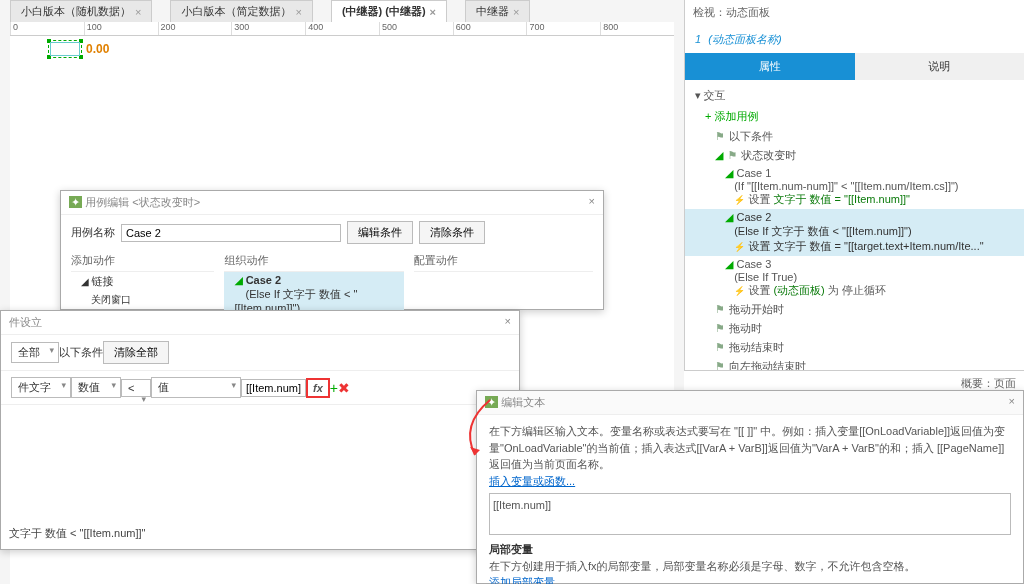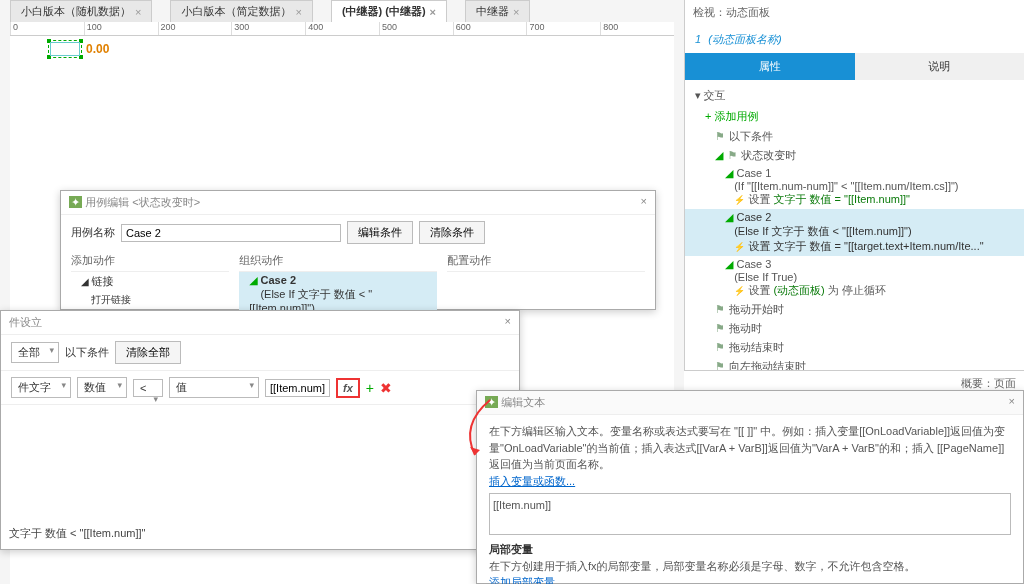--- a/index.html
+++ b/index.html
@@ -36,34 +36,34 @@
 .flag { color: #8a8; }
 .bolt::before { content: "⚡"; font-size: 9px; color: #888; margin-right: 3px; }
 .case-sel { background: #d5ecf5; margin: 0 -10px; padding: 2px 10px 2px 40px; }
 
 .rp-out { position: absolute; bottom: 100px; right: 0; width: 340px; background: #fff; border-top: 1px solid #ccc; }
 .rp-tree { padding: 5px 10px; }
 .rp-tree div { padding: 2px 0 2px 15px; }
 .rp-sel-row { background: #d5ecf5; margin: 0 -10px; padding: 2px 10px 2px 25px; }
 
 
-.dlg1 { position: absolute; top: 190px; left: 60px; width: 596px; height: 120px; background: #fff; border: 1px solid #aaa; box-shadow: 0 2px 8px rgba(0,0,0,.2); }
+.dlg1 { position: absolute; top: 190px; left: 60px; width: 544px; height: 120px; background: #fff; border: 1px solid #aaa; box-shadow: 0 2px 8px rgba(0,0,0,.2); }
 .dlg-hd { padding: 4px 8px; display: flex; justify-content: space-between; border-bottom: 1px solid #eee; color: #888; }
 .dlg1-row { padding: 6px 10px; display: flex; align-items: center; gap: 6px; }
 .dlg1-row input { border: 1px solid #bbb; padding: 2px 4px; flex: 1; }
 .btn { border: 1px solid #bbb; background: #f5f5f5; padding: 3px 10px; }
 .dlg1-cols { display: flex; padding: 0 10px; gap: 10px; }
 .dlg1-col { flex: 1; }
 .dlg1-col h4 { color: #666; font-weight: normal; padding: 3px 0; border-bottom: 1px solid #eee; }
 .dlg1-tree div { padding: 2px 0 2px 10px; font-size: 10px; }
 .dlg1-case-row { background: #d5ecf5; padding: 2px 6px; }
 
 
 .dlg2 { position: absolute; top: 310px; left: 0; width: 520px; height: 240px; background: #fff; border: 1px solid #aaa; box-shadow: 0 2px 8px rgba(0,0,0,.2); }
-.dlg2-row { padding: 6px 10px; display: flex; align-items: center; gap: 6px; }
+.dlg2-row { padding: 6px 10px; display: flex; align-items: center; }
 .sel { border: 1px solid #bbb; background: #fff; padding: 2px 18px 2px 6px; position: relative; }
 .sel::after { content: "▾"; position: absolute; right: 4px; color: #888; font-size: 9px; }
 .inp { border: 1px solid #bbb; padding: 2px 4px; }
 .fx { border: 2px solid #e33; background: #fff; padding: 2px 5px; font-style: italic; color: #555; font-weight: bold; }
 .plus { color: #0a0; font-size: 14px; }
 .xred { color: #e33; font-size: 14px; }
 .dlg2-out { position: absolute; bottom: 8px; left: 8px; color: #444; }
 
 
 .dlg3 { position: absolute; top: 390px; left: 476px; width: 548px; height: 194px; background: #fff; border: 1px solid #aaa; box-shadow: 0 2px 8px rgba(0,0,0,.2); }
@@ -184,21 +184,20 @@
     <span>用例名称</span>
     <input style="max-width: 220px;" value="Case 2">
     <button class="btn">编辑条件</button>
     <button class="btn">清除条件</button>
   </div>
   <div class="dlg1-cols">
     <div class="dlg1-col" style="flex:0.8">
       <h4>添加动作</h4>
       <div class="dlg1-tree">
         <div>◢ <span>链接</span></div>
-        <div style="padding-left:20px">打开链接</div>
         <div style="padding-left:20px">关闭窗口</div>
         <div style="padding-left:20px;color:#aaa">在框架中打开链接</div>
       </div>
     </div>
     <div class="dlg1-col">
       <h4>组织动作</h4>
       <div class="dlg1-tree">
         <div class="dlg1-case-row"><span style="color:#0a0">◢</span> <b>Case 2</b><br>&nbsp;&nbsp;&nbsp;&nbsp;<span>(Else If 文字于 数值 &lt; "[[Item.num]]")</span></div>
         <div style="padding-left:20px"><span class="bolt"></span><span>设置 </span><span style="color:#0a7a0a">文字于 数值</span><span style="color:#0a7a0a"> = "[[target.text +Item.num/Ite..."</span></div>
       </div>

